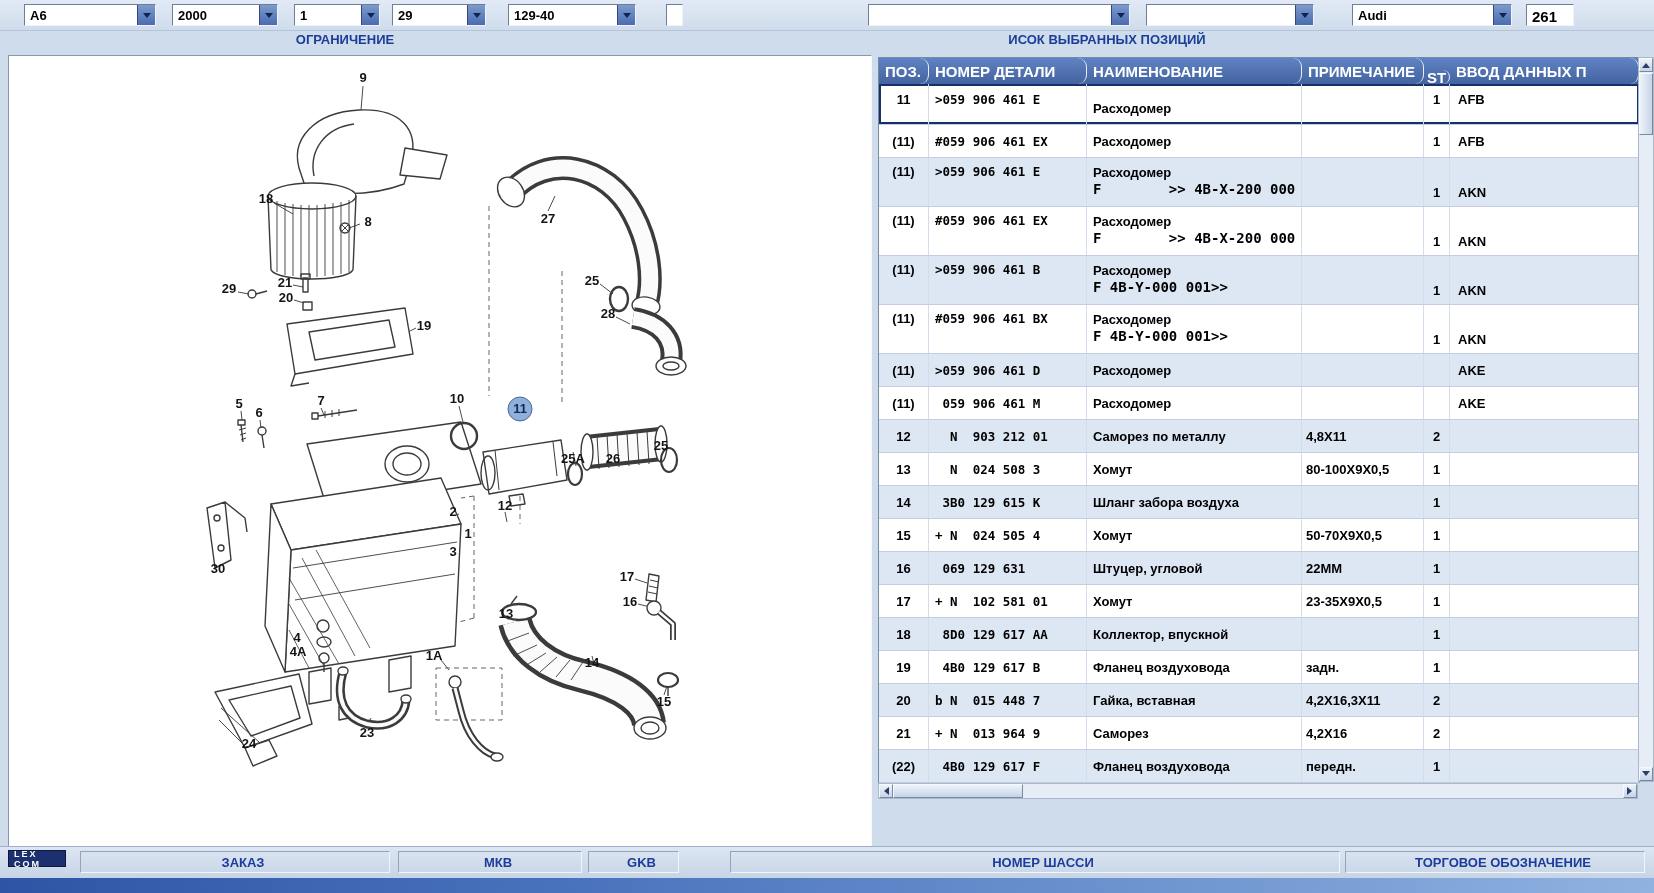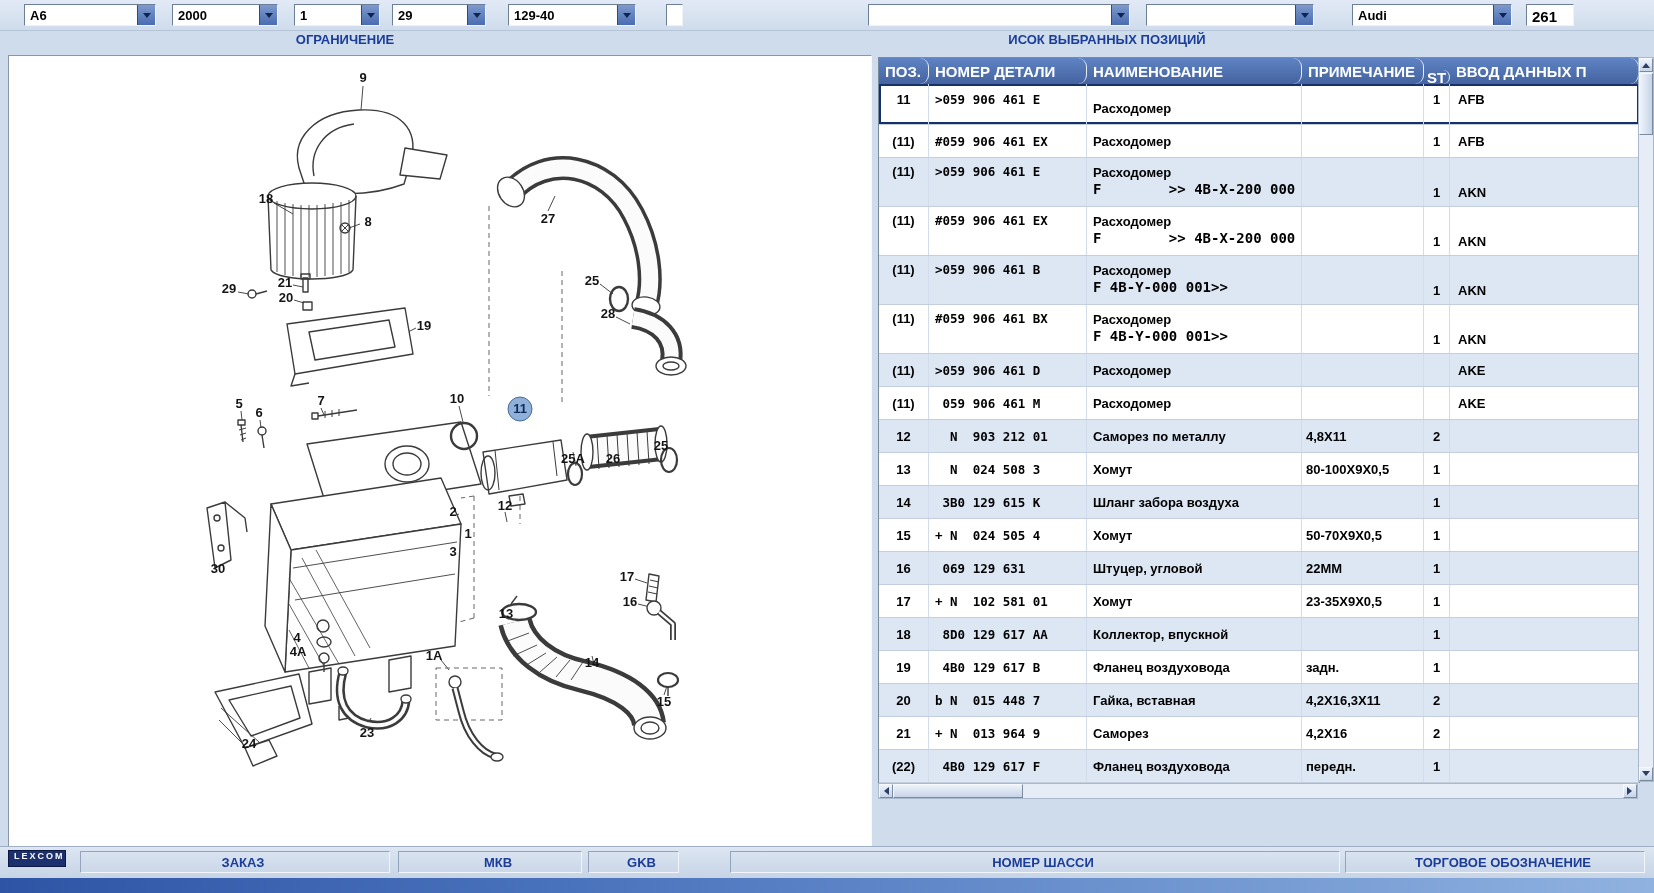--- a/index.html
+++ b/index.html
@@ -89,22 +89,22 @@
   .hspace{flex:1;}
   .tri-up{width:0;height:0;border:4px solid transparent;border-bottom:5px solid #2c3e66;margin-top:-3px;}
   .tri-down{width:0;height:0;border:4px solid transparent;border-top:5px solid #2c3e66;margin-bottom:-3px;}
   .tri-left{width:0;height:0;border:4px solid transparent;border-right:5px solid #2c3e66;margin-left:-3px;}
   .tri-right{width:0;height:0;border:4px solid transparent;border-left:5px solid #2c3e66;margin-right:-3px;}
 
   
   .statusbar{position:absolute;left:0;top:846px;width:1654px;height:31px;
     background:linear-gradient(#dde6f2,#c6d4e6);border-top:1px solid #9fb0c6;}
   .logo{position:absolute;left:8px;top:3px;width:58px;height:17px;background:#1c2f6e;
-    border:1px solid #0c1840;color:#fff;display:flex;flex-direction:row;align-items:flex-start;
-    padding-left:5px;box-sizing:border-box;
+    border:1px solid #0c1840;color:#fff;display:flex;flex-direction:column;align-items:flex-start;
+    justify-content:center;padding-left:5px;box-sizing:border-box;
     font-family:"Liberation Sans",sans-serif;font-weight:bold;font-size:9px;line-height:10px;letter-spacing:2px;}
   .spanel{position:absolute;top:4px;height:22px;
     border:1px solid;border-color:#93a4bc #f2f6fb #f2f6fb #93a4bc;
     display:flex;align-items:center;justify-content:center;box-sizing:border-box;padding-left:16px;}
   .spanel span{font-size:13px;font-weight:bold;color:#1b3d99;white-space:nowrap;}
   .bottom-strip{position:absolute;left:0;top:878px;width:1654px;height:15px;
     background:linear-gradient(90deg,#2e55a5,#4a73bd 35%,#8fb2e0);}
 </style>
 </head>
 <body>

